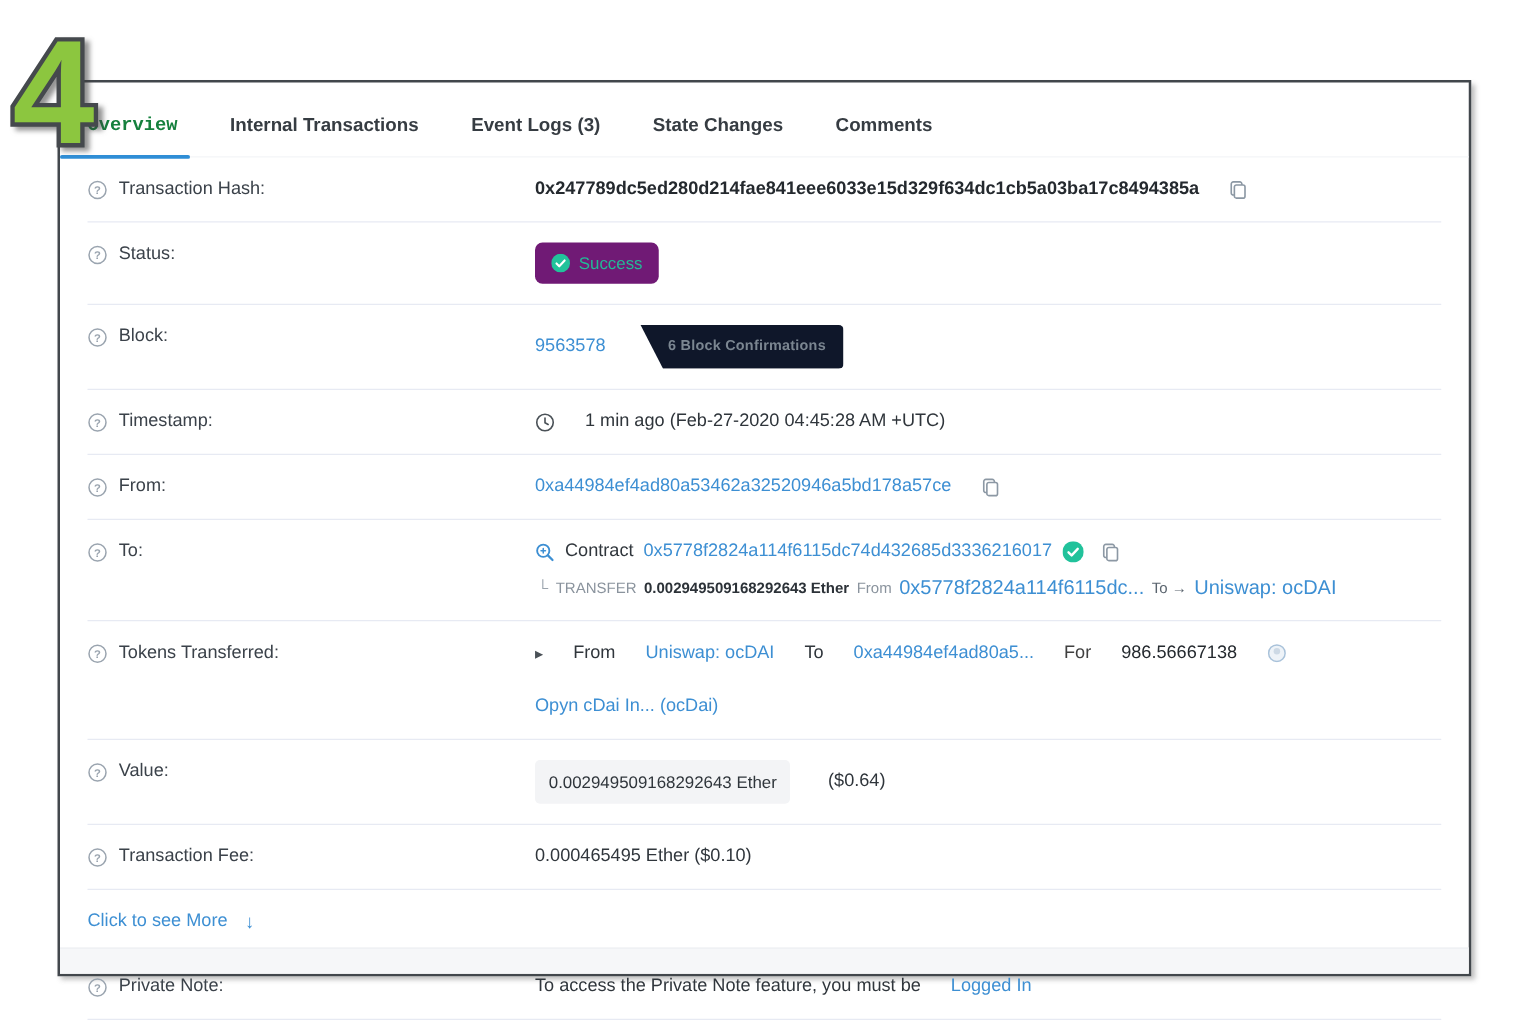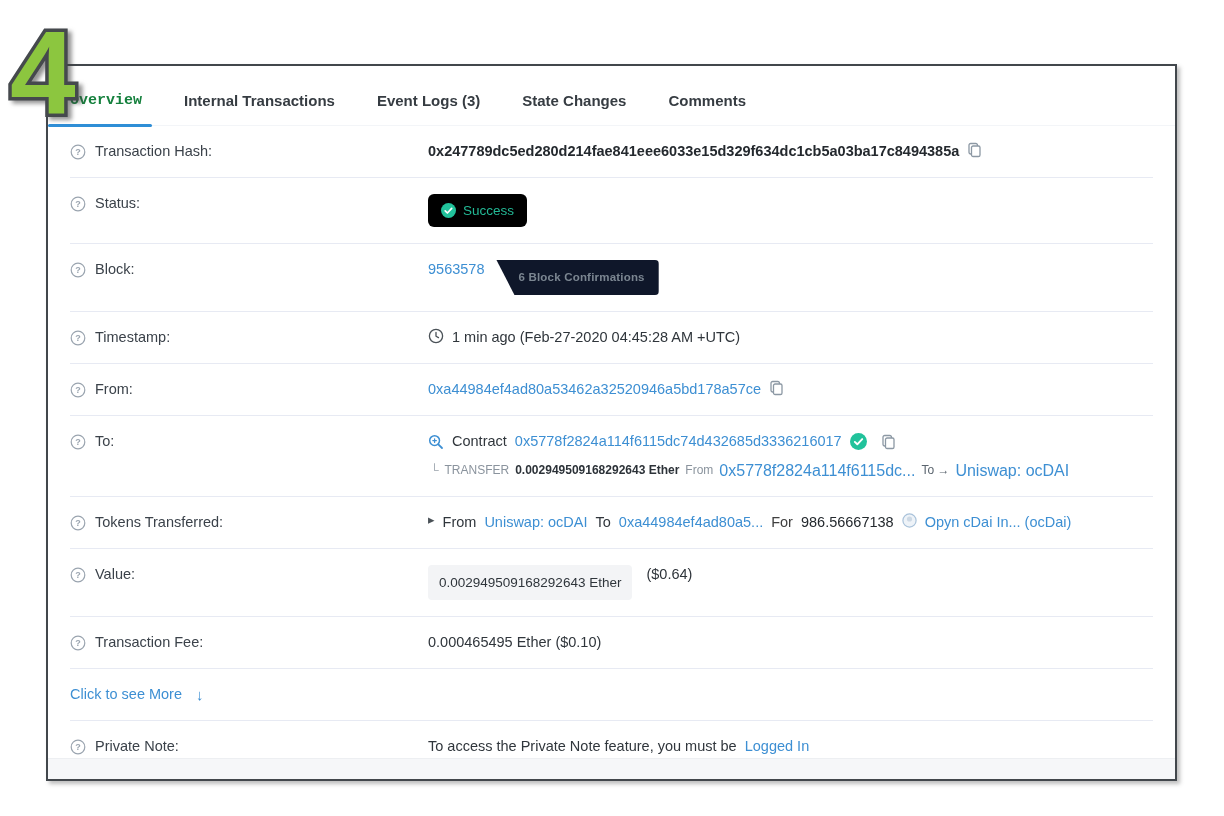--- a/index.html
+++ b/index.html
@@ -25,33 +25,33 @@
   .tab.active { color:#15803d;font-family:Liberation Mono, monospace; }
   .tab-underline { position:absolute; left:0; bottom:-2px; width:104px; height:3px; background:#2f8ed6; border-radius:2px; }
 
   
   .row {
     display:flex; align-items:flex-start; margin:0 22px; padding:16px 0;
     border-bottom:1px solid #e7eaf3; font-size:14.5px; line-height:19px;
   }
   .row:last-of-type { border-bottom:none; }
   .row-label { flex:0 0 358px; display:flex; align-items:center; gap:9px; color:#3b424a; }
-  .row-value { flex:1; display:flex; flex-wrap:wrap; gap:8px; }
+  .row-value { flex:1; display:flex; align-items:center; flex-wrap:wrap; gap:24px; }
   .row-value.block-col { display:block; }
 
   a.link, .link { color:#3d8fd3; text-decoration:none; cursor:pointer; }
   .bold-dark { font-weight:bold; color:#24292e; }
 
   .icon-btn { display:inline-flex; cursor:pointer; flex:none; }
   .ico { display:inline-flex; flex:none; }
 
   
   .status-badge {
     display:inline-flex; align-items:center; gap:7px;
-    background:#000000; color:#23b996; font-size:13.5px;
+    background:#701a75; color:#23b996; font-size:13.5px;
     padding:7px 13px; border-radius:6px;
   }
 
   
   .conf-badge {
     display:inline-block; background:#0f172a; color:#7b8691;
     font-size:11.5px; font-weight:bold; letter-spacing:.2px;
     padding:8px 14px 8px 22px; margin-left:4px;
     clip-path:polygon(0 0, 100% 0, 100% 100%, 18px 100%);
     border-radius:0 4px 4px 0;

